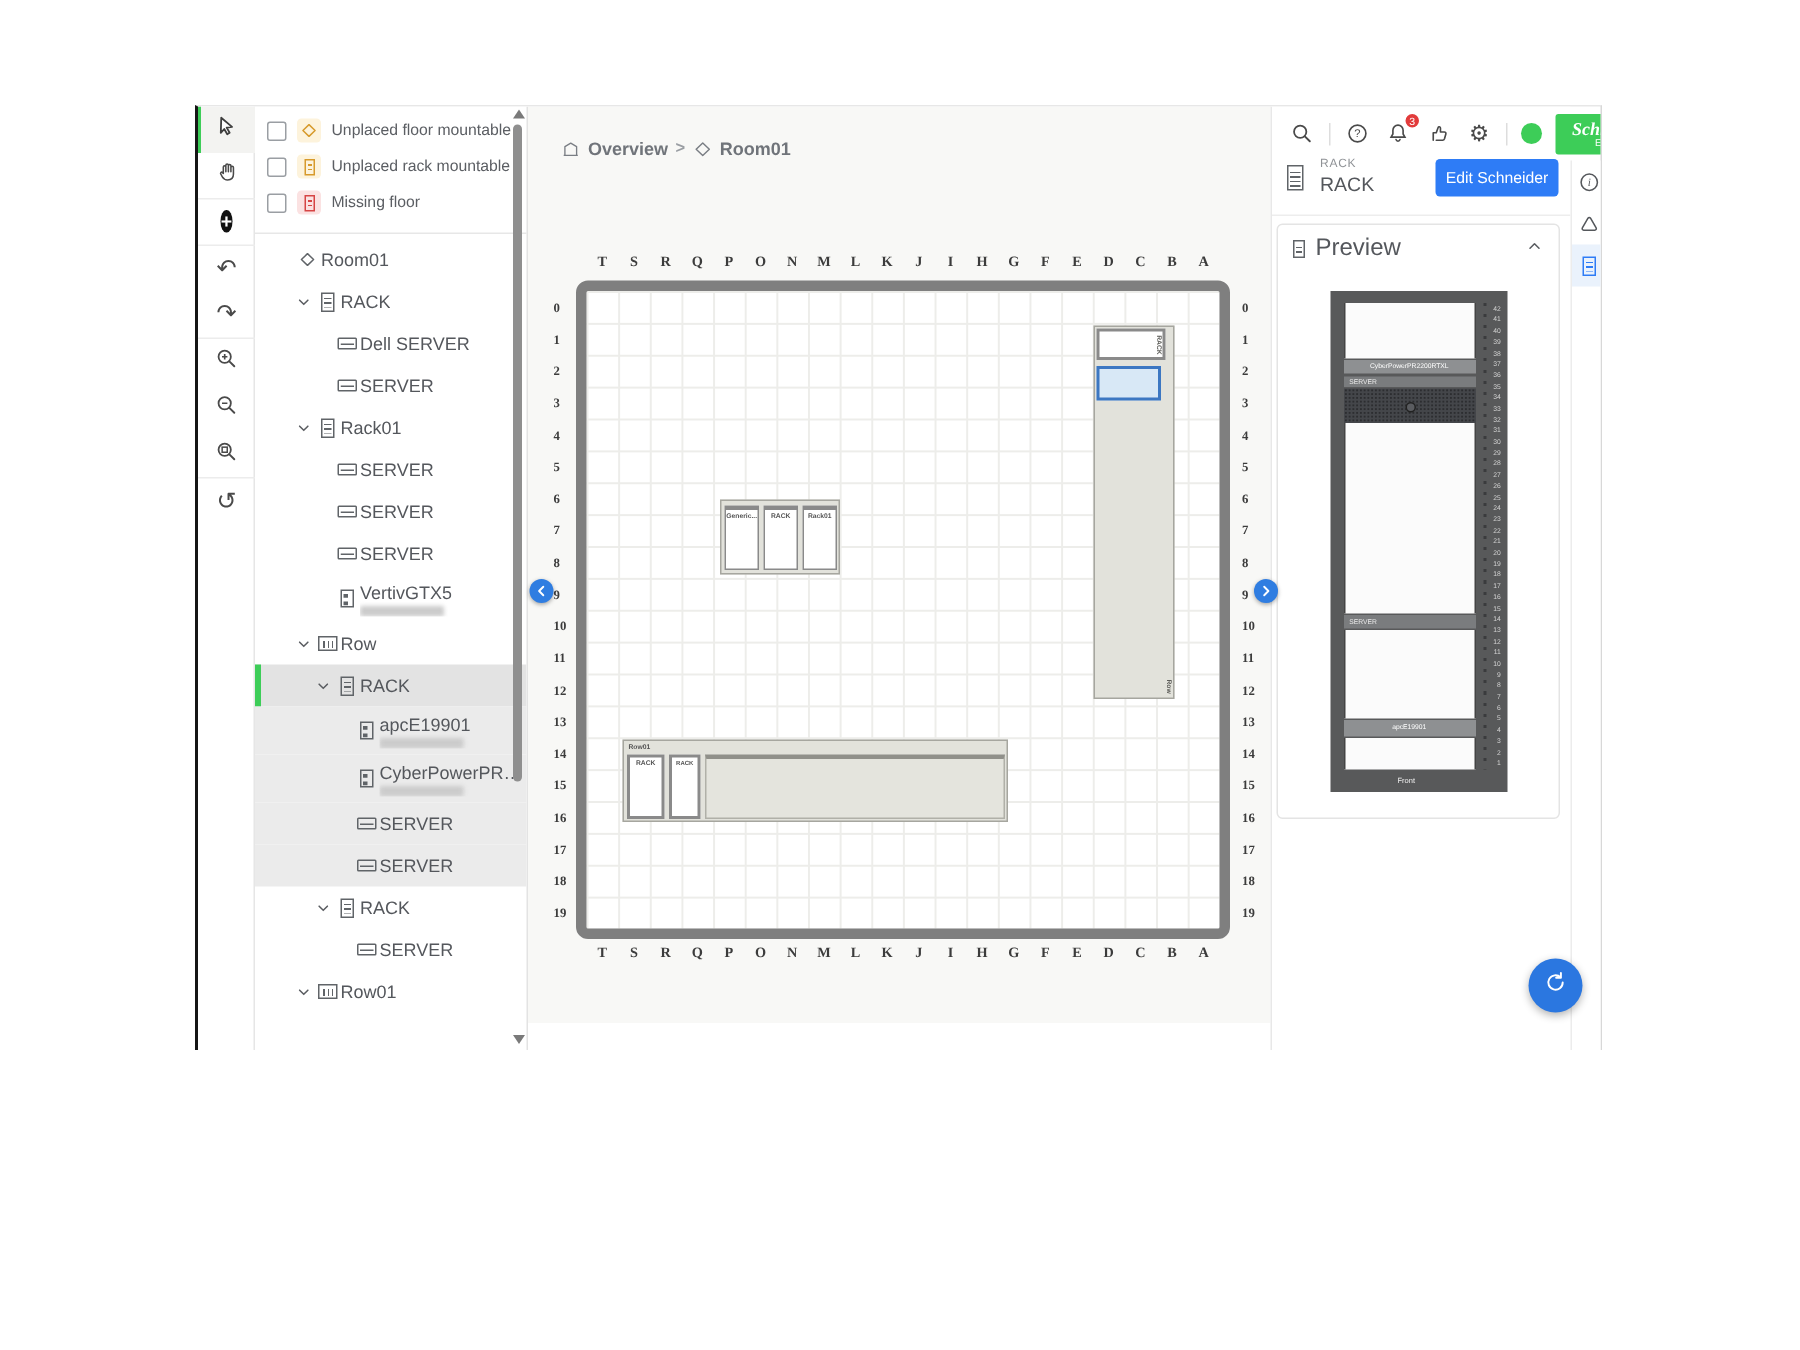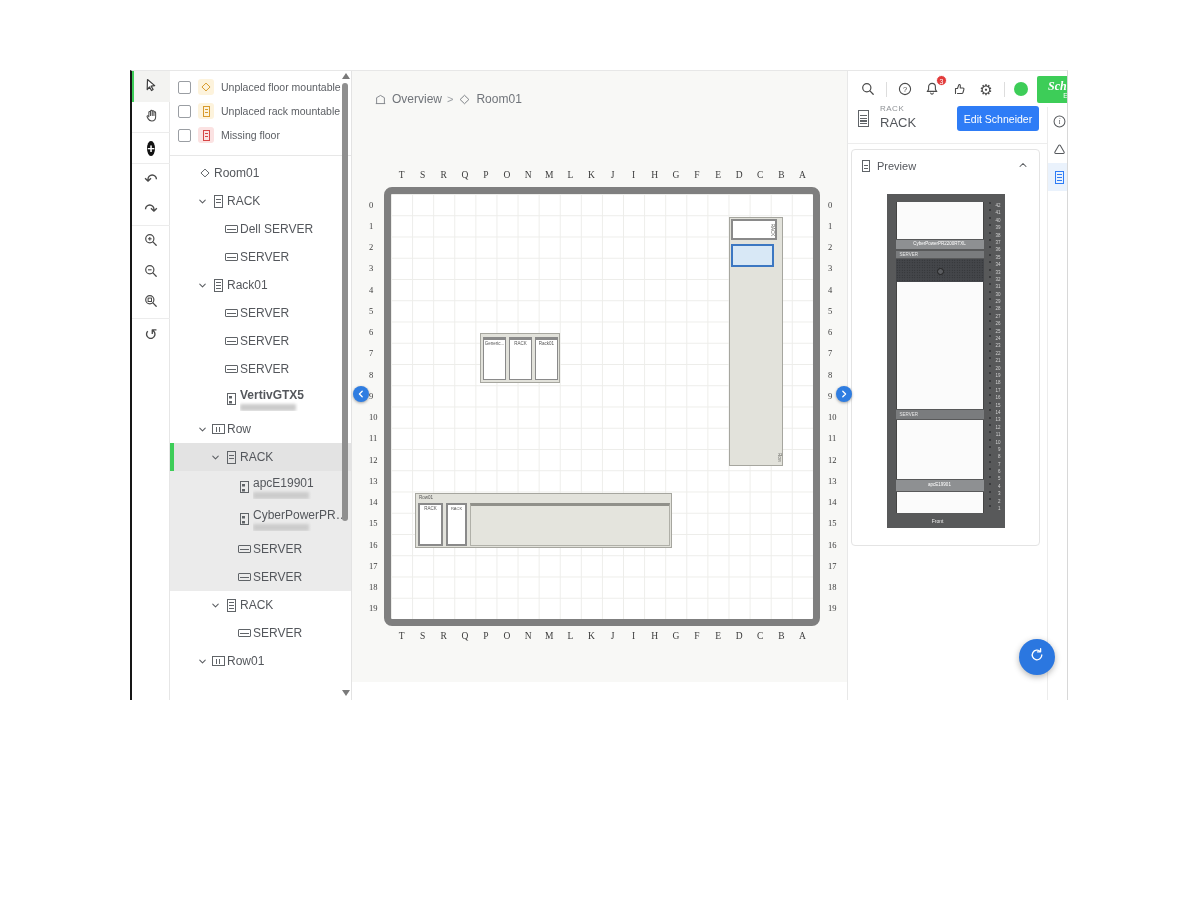--- a/index.html
+++ b/index.html
@@ -52,21 +52,21 @@
               background:repeating-linear-gradient(to bottom, currentColor 0 1px, transparent 1px 3px); background-clip:content-box; color:#606468; }
   .ico-row  { width:13px; height:10px; border:1.3px solid currentColor; padding:1.5px;
               background:repeating-linear-gradient(to right, currentColor 0 1px, transparent 1px 3px); background-clip:content-box; color:#606468; }
   .ico-server { width:13px; height:8px; border:1.3px solid currentColor; border-radius:1px; color:#606468;
               background:linear-gradient(currentColor,currentColor) 0 50%/100% 1px no-repeat; background-clip:content-box; padding:1.5px 1px; }
   .ico-ups  { width:9px; height:12px; border:1.3px solid currentColor; color:#606468;
               background:linear-gradient(currentColor,currentColor) 1.5px 2px/3px 2.5px no-repeat,
                          linear-gradient(currentColor,currentColor) 1.5px 6.5px/3px 2.5px no-repeat; }
 
   
-  .canvas { position:absolute; left:220px; top:0; bottom:18px; width:495px; background:#f8f8f6; overflow:visible; }
+  .canvas { position:absolute; left:220px; top:0; bottom:18px; width:495px; background:#f8f8f6; overflow:visible;font-weight:bold; }
   .breadcrumb { position:absolute; left:22px; top:21px; display:flex; align-items:center; gap:5px; font-size:12px; color:#70747a; }
   .breadcrumb svg { display:block; }
   .crumb-sep { color:#9a9ea3; font-size:11px; }
 
   .room { position:absolute; left:32px; top:116px; width:436px; height:439px; border:7px solid #7f7f7f; border-radius:8px; background:#fff;
           background-image:linear-gradient(to right,#ededea 1px,transparent 1px),linear-gradient(to bottom,#ededea 1px,transparent 1px);
           background-size:21.1px 21.25px; }
   .axis-label { position:absolute; font-family:"Liberation Serif",serif; font-size:9.5px; color:#3c3c3c; transform:translate(-50%,0); }
   .axis-num   { position:absolute; font-family:"Liberation Serif",serif; font-size:8.5px; color:#3c3c3c; transform:translate(0,-50%); }
 
@@ -107,21 +107,21 @@
   .inspector { position:absolute; left:715px; top:0; bottom:0; width:200px; background:#fff; border-left:1px solid #e8e8e8; }
   .insp-head { position:absolute; left:10px; right:8px; top:33px; height:34px; }
   .insp-head .ico-rack { position:absolute; left:0; top:6px; width:11px; height:17px; }
   .insp-type { position:absolute; left:22px; top:0; font-size:8px; letter-spacing:.5px; color:#8f9296; }
   .insp-name { position:absolute; left:22px; top:11px; font-size:13px; color:#54575c; }
   .edit-btn { position:absolute; right:0; top:2px; width:82px; height:25px; background:#2e7cf6; border:none; border-radius:3px;
               color:#fff; font-size:10.5px; font-family:"Liberation Sans",sans-serif; cursor:pointer; }
   .insp-divider { position:absolute; left:0; right:0; top:72px; height:1px; background:#ededed; }
   .preview-card { position:absolute; left:3px; top:78px; width:189px; height:397px; border:1px solid #e4e4e4; border-radius:4px; background:#fff; }
   .pc-head { display:flex; align-items:center; gap:7px; padding:7px 10px; }
-  .pc-title { font-size:11px; color:#54575c; flex:1; }
+  .pc-title { font-size:16px; color:#54575c; flex:1; }
   .pc-chevron { cursor:pointer; }
 
   .rackviz { position:relative; width:118px; height:334px; margin:12px auto 0; background:#58595a; }
   .rv-col { position:absolute; left:9px; top:8px; width:88px; bottom:15px; display:flex; flex-direction:column; }
   .slot-blank { background:#fbfbfb; border-left:1px solid #444; border-right:1px solid #444; }
   .slot-bar { background:#8e9092; color:#fff; font-size:4.5px; text-align:center; line-height:1; display:flex; align-items:center; justify-content:center; margin:1px 0; }
   .slot-bar2 { background:#7a7c7e; color:#e8e8e8; font-size:4.5px; display:flex; align-items:center; padding-left:4px; margin:1px 0; }
   .slot-vent { position:relative; background:#44464a; background-image:radial-gradient(#2c2d30 .6px, transparent .8px); background-size:2.5px 2.5px; }
   .slot-vent::after { content:""; position:absolute; left:50%; top:50%; width:5px; height:5px; margin:-2.5px; border-radius:50%; border:1px solid #222; background:#5a5c60; }
   .h38{height:38px} .h10{height:10px} .h7{height:7px} .h24{height:24px} .h131{height:131px} .h9{height:9px} .h61{height:61px} .h11{height:11px} .h22{height:22px}
@@ -296,21 +296,21 @@
         </div>
         <div class="trow" style="padding-left: 38px;">
           <span class="chev-spacer"></span>
           <span class="tico-wrap">
             <span class="ico-server"></span>
           </span>
           <span class="tlabels">
             <span class="tlabel">SERVER</span>
           </span>
         </div>
-        <div class="trow tall" style="padding-left: 38px; font-weight: bold;">
+        <div class="trow tall" style="padding-left: 38px;">
           <span class="chev-spacer"></span>
           <span class="tico-wrap">
             <span class="ico-ups"></span>
           </span>
           <span class="tlabels">
             <span class="tlabel">VertivGTX5</span>
             <span class="redact"></span>
           </span>
         </div>
         <div class="trow" style="padding-left: 25px;">

